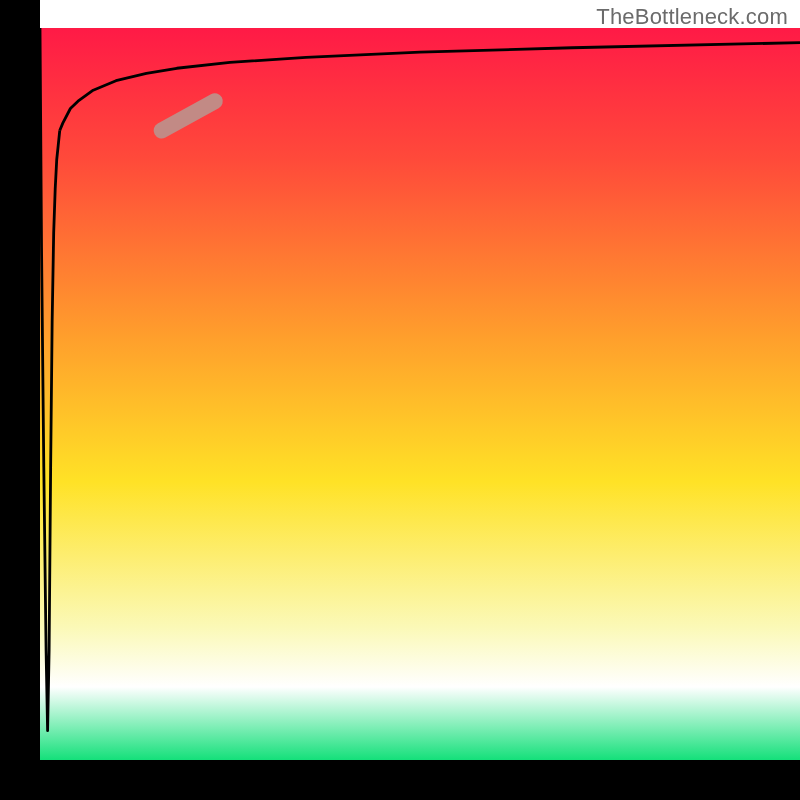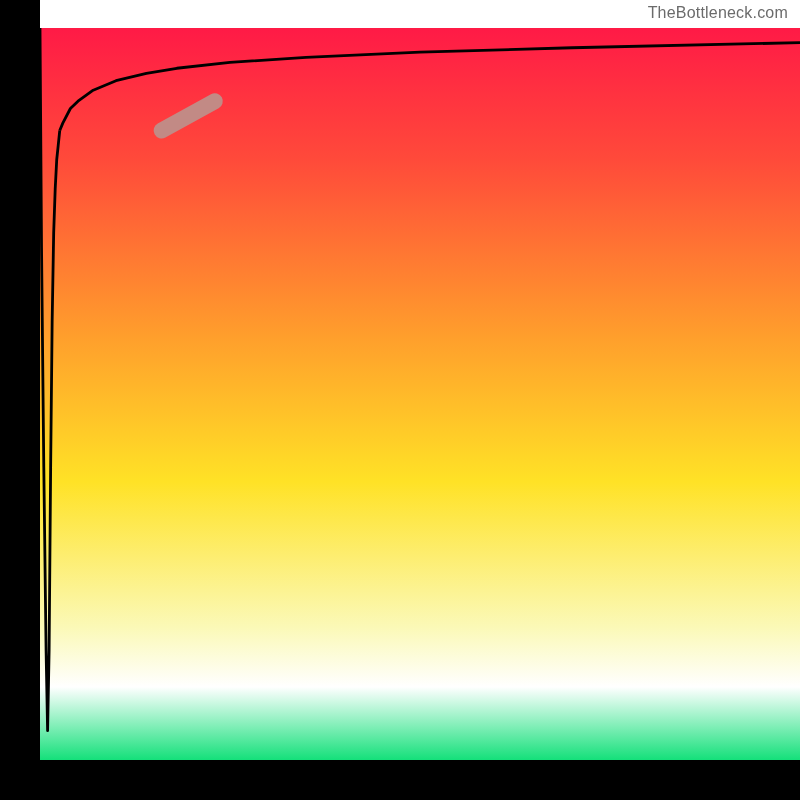--- a/index.html
+++ b/index.html
@@ -14,21 +14,21 @@
   .chart-wrap {
     position: relative;
     width: 800px;
     height: 800px;
   }
   .watermark {
     position: absolute;
     top: 4px;
     right: 12px;
     color: #6b6b6b;
-    font-size: 16px;
+    font-size: 22px;
     font-weight: 400;
     z-index: 5;
     letter-spacing: 0.2px;
   }
   svg.plot {
     display: block;
     position: absolute;
     top: 0;
     left: 0;
     width: 800px;

